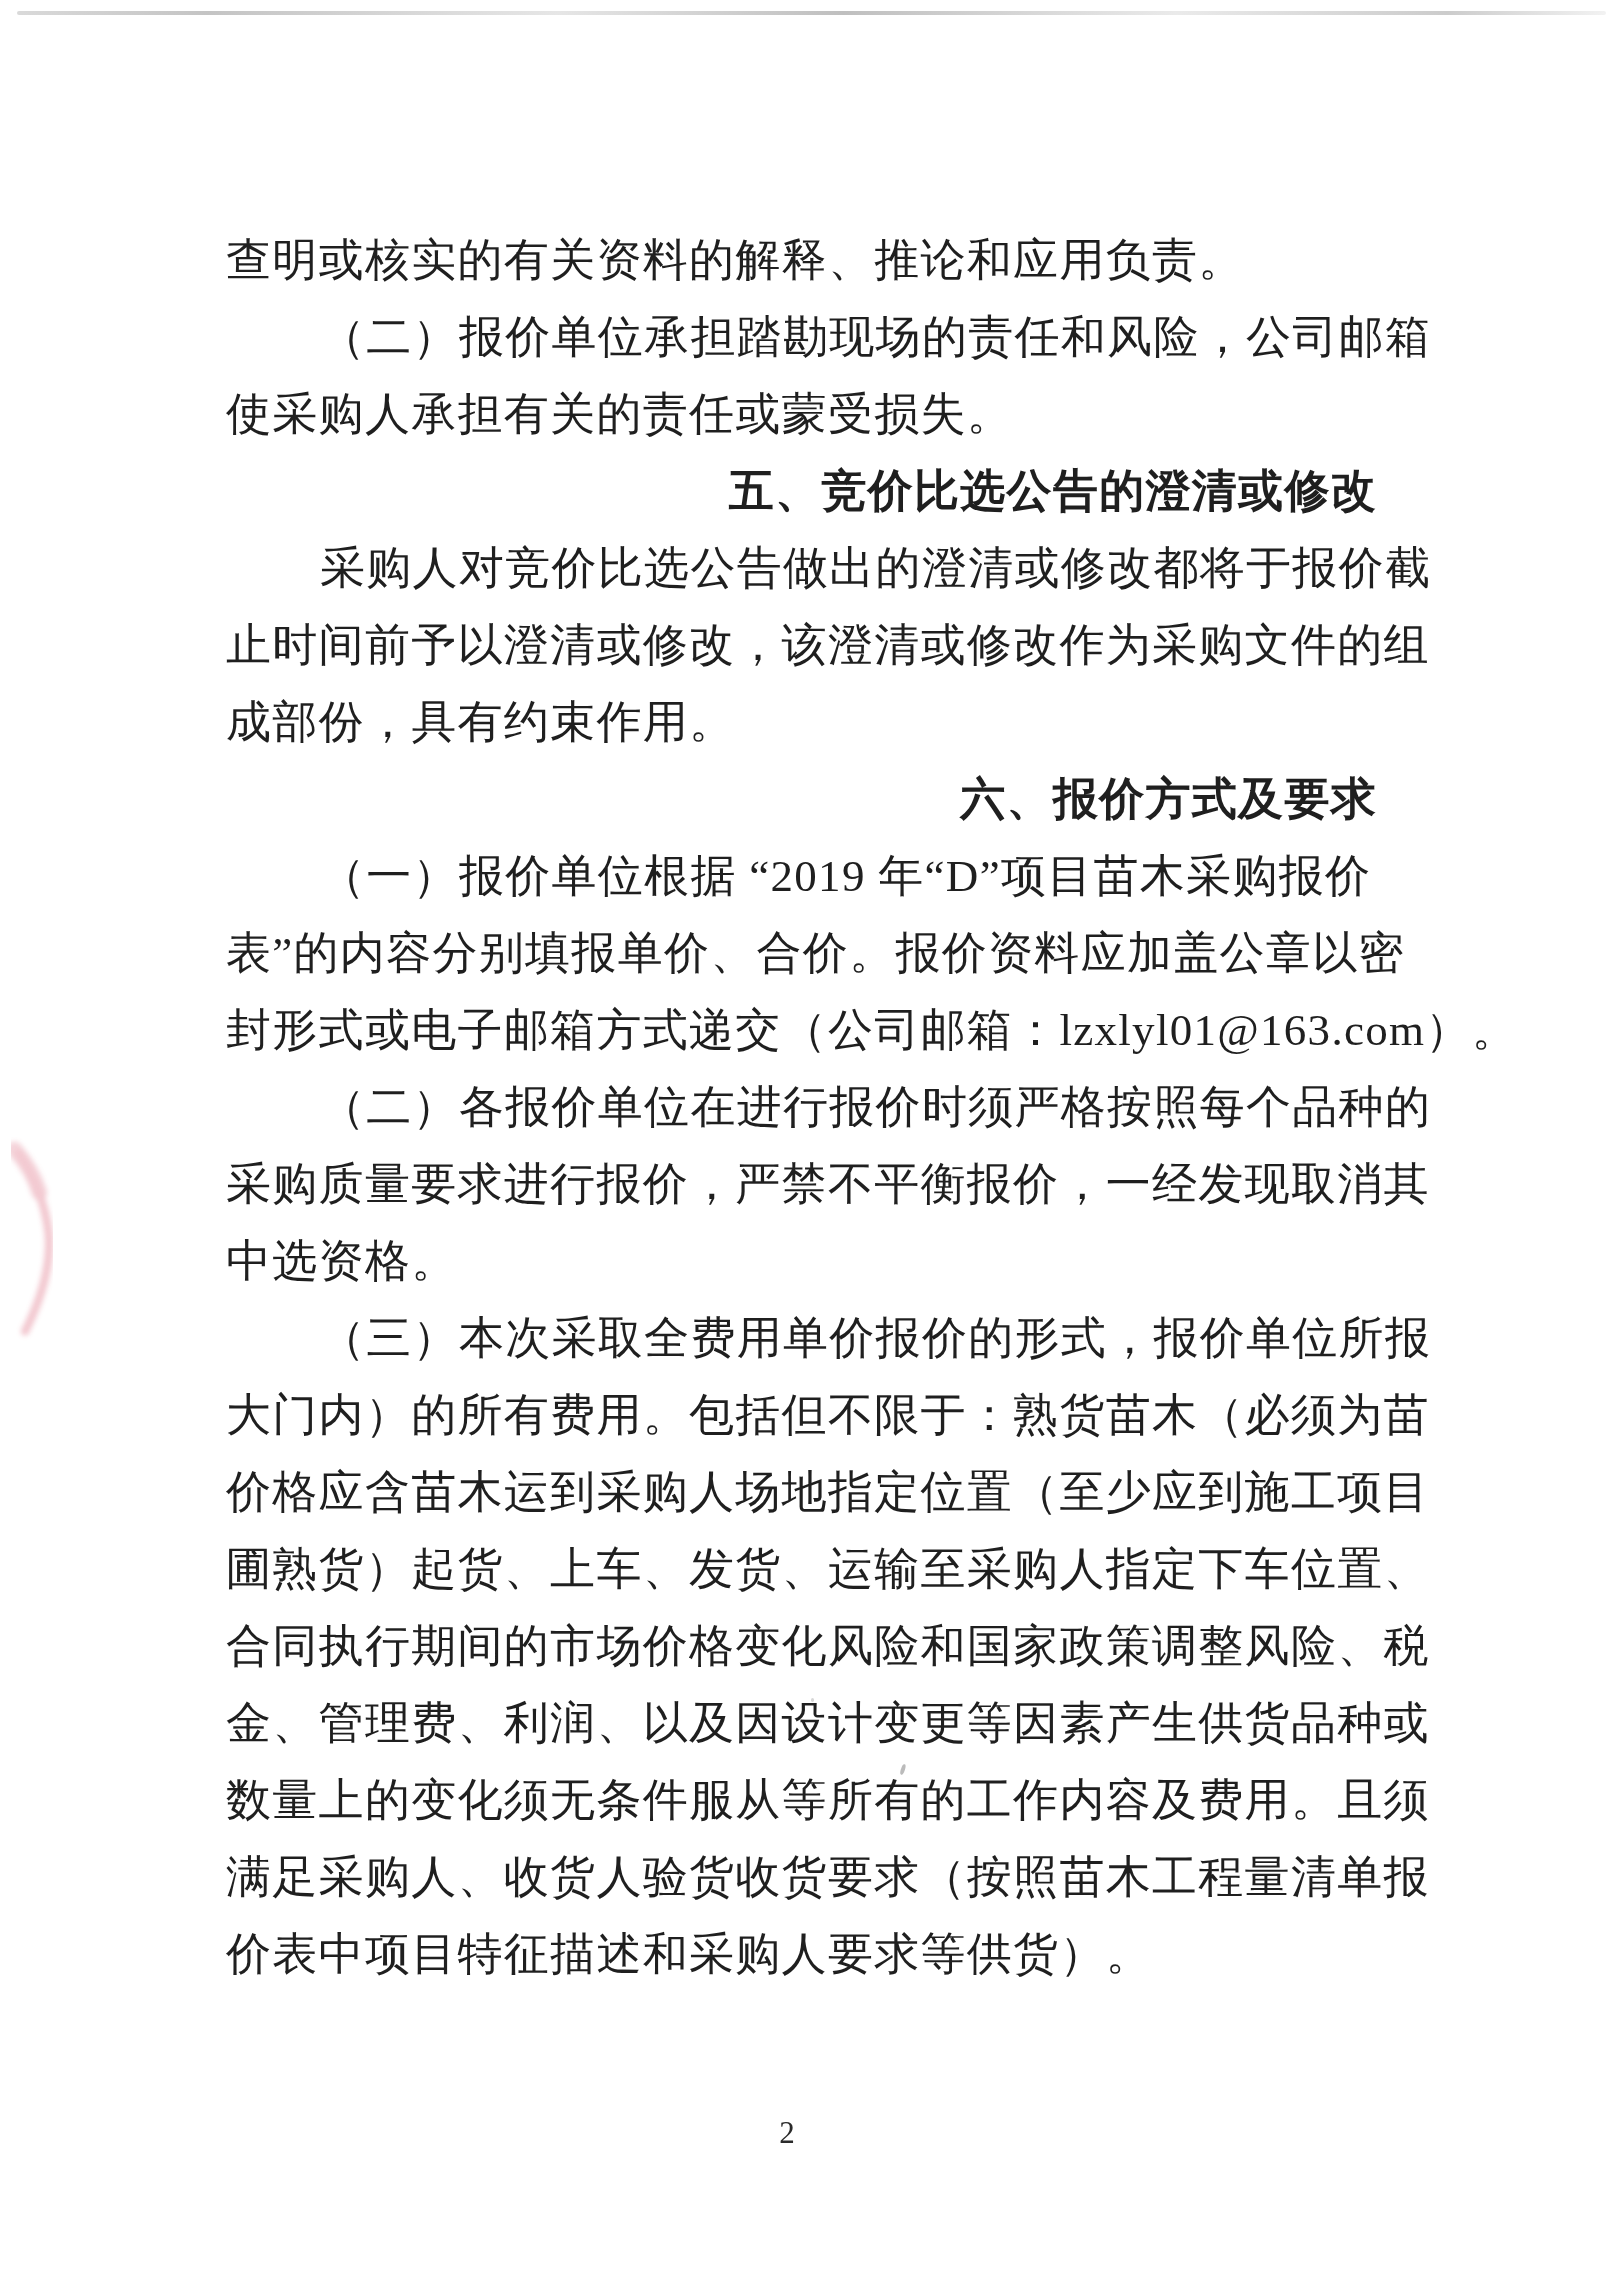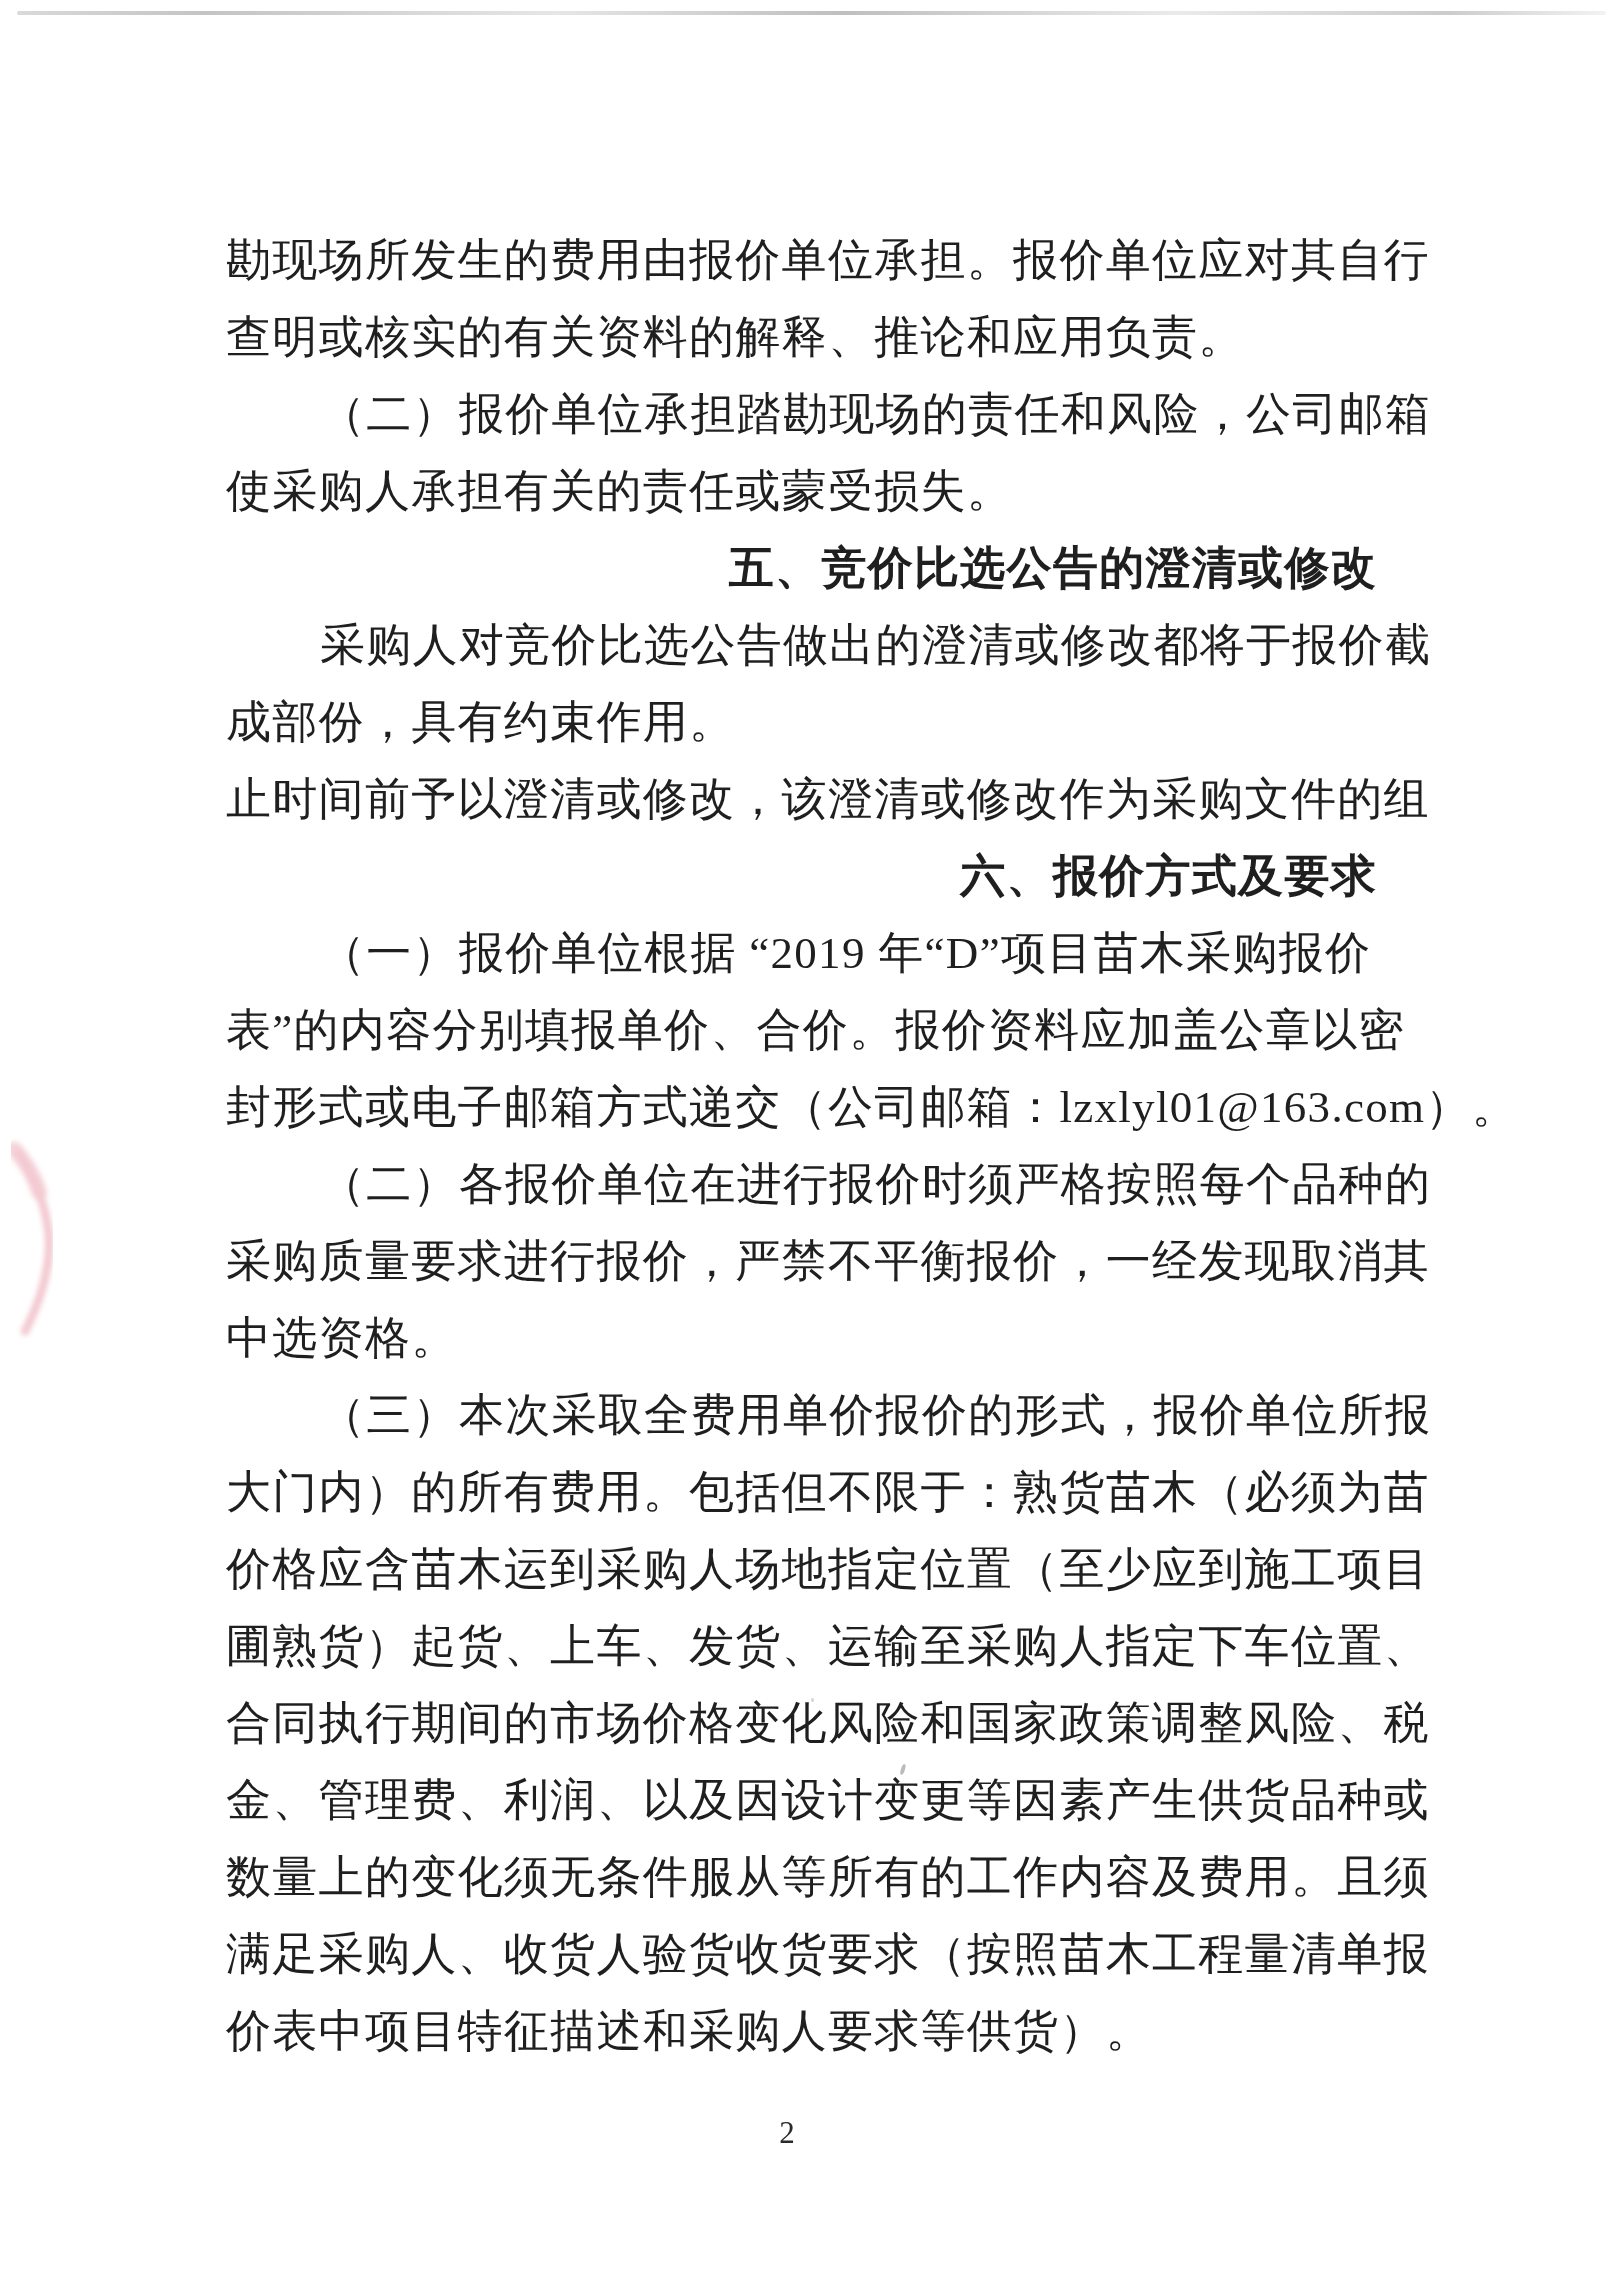--- a/index.html
+++ b/index.html
@@ -84,28 +84,27 @@
           <feGaussianBlur stdDeviation="4"></feGaussianBlur>
         </filter>
     </defs>
     <g filter="url(#smudge-blur)" opacity="0.45">
       <path d="M 28 28 C 50 60, 68 100, 74 150 C 79 205, 58 260, 38 300" fill="none" stroke-width="13" stroke-linecap="round" stroke="#e4899a"></path>
       <path d="M 22 22 C 38 40, 52 62, 60 88" fill="none" stroke-width="24" stroke-linecap="round" opacity="0.8" stroke="#e4899a"></path>
     </g>
   </svg>
 
   <div class="text-block" id="text-block">
-      <div class="line">勘现场所发生的费用由报价单位承担。报价单位应对其自行</div>
       <div class="line">查明或核实的有关资料的解释、推论和应用负责。</div>
       <div class="line indent">（二）报价单位承担踏勘现场的责任和风险，公司邮箱</div>
       <div class="line">使采购人承担有关的责任或蒙受损失。</div>
       <div class="line indent bold">五、竞价比选公告的澄清或修改</div>
       <div class="line indent">采购人对竞价比选公告做出的澄清或修改都将于报价截</div>
+      <div class="line">止时间前予以澄清或修改，该澄清或修改作为采购文件的组</div>
       <div class="line">成部份，具有约束作用。</div>
-      <div class="line">止时间前予以澄清或修改，该澄清或修改作为采购文件的组</div>
       <div class="line indent bold">六、报价方式及要求</div>
       <div class="line indent">（一）报价单位根据 “2019 年“D”项目苗木采购报价</div>
       <div class="line">表”的内容分别填报单价、合价。报价资料应加盖公章以密</div>
       <div class="line">封形式或电子邮箱方式递交（公司邮箱：lzxlyl01@163.com）。</div>
       <div class="line indent">（二）各报价单位在进行报价时须严格按照每个品种的</div>
       <div class="line">采购质量要求进行报价，严禁不平衡报价，一经发现取消其</div>
       <div class="line">中选资格。</div>
       <div class="line indent">（三）本次采取全费用单价报价的形式，报价单位所报</div>
       <div class="line">大门内）的所有费用。包括但不限于：熟货苗木（必须为苗</div>
       <div class="line">价格应含苗木运到采购人场地指定位置（至少应到施工项目</div>

